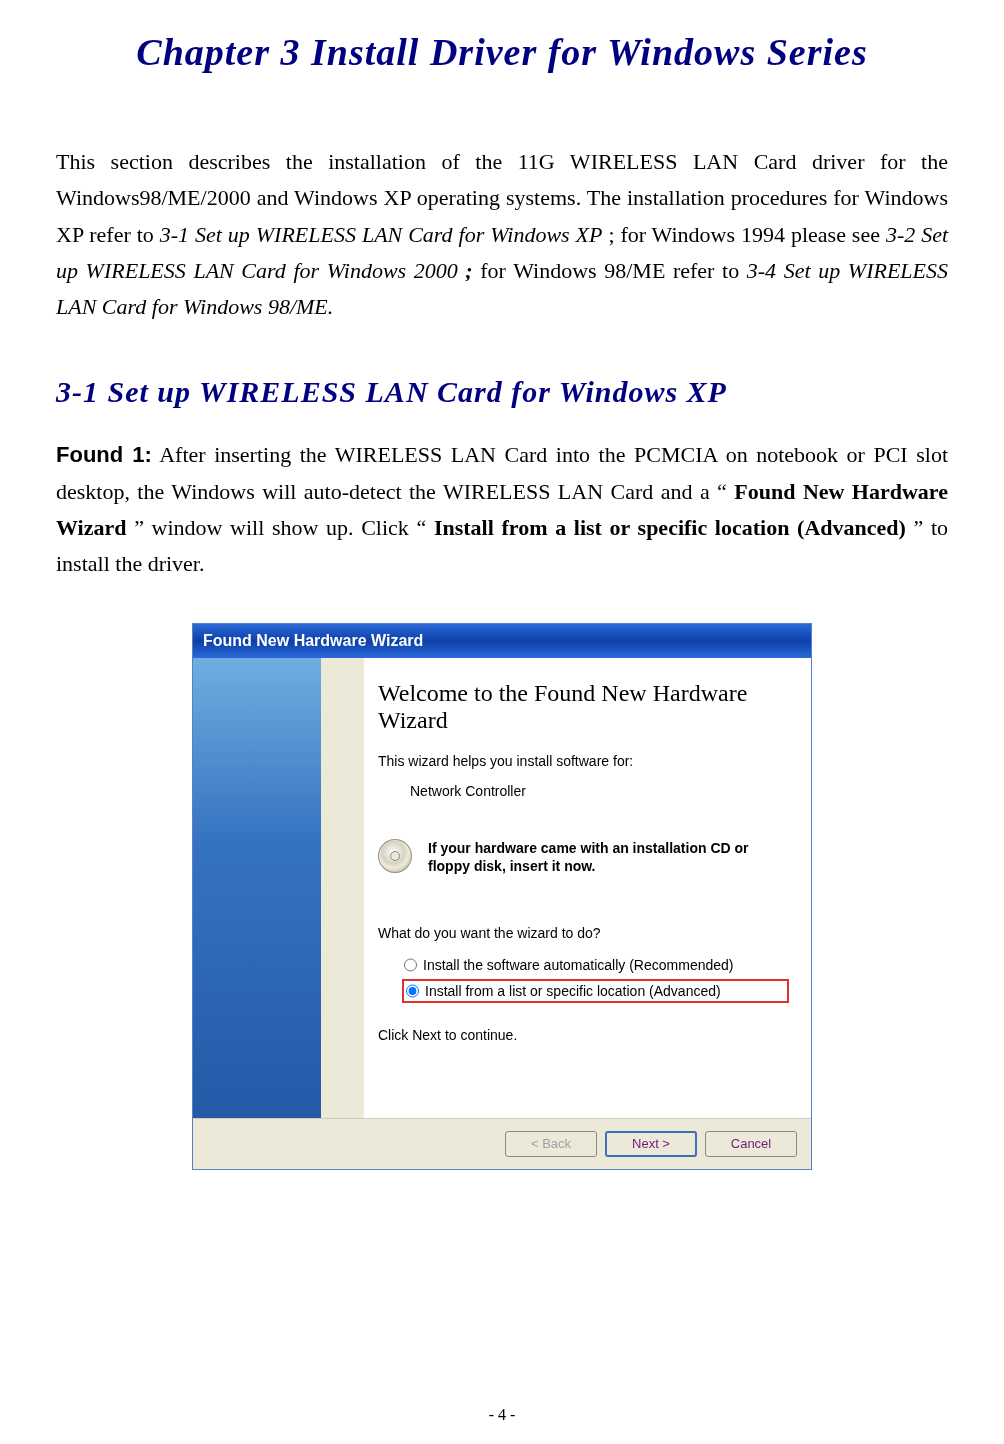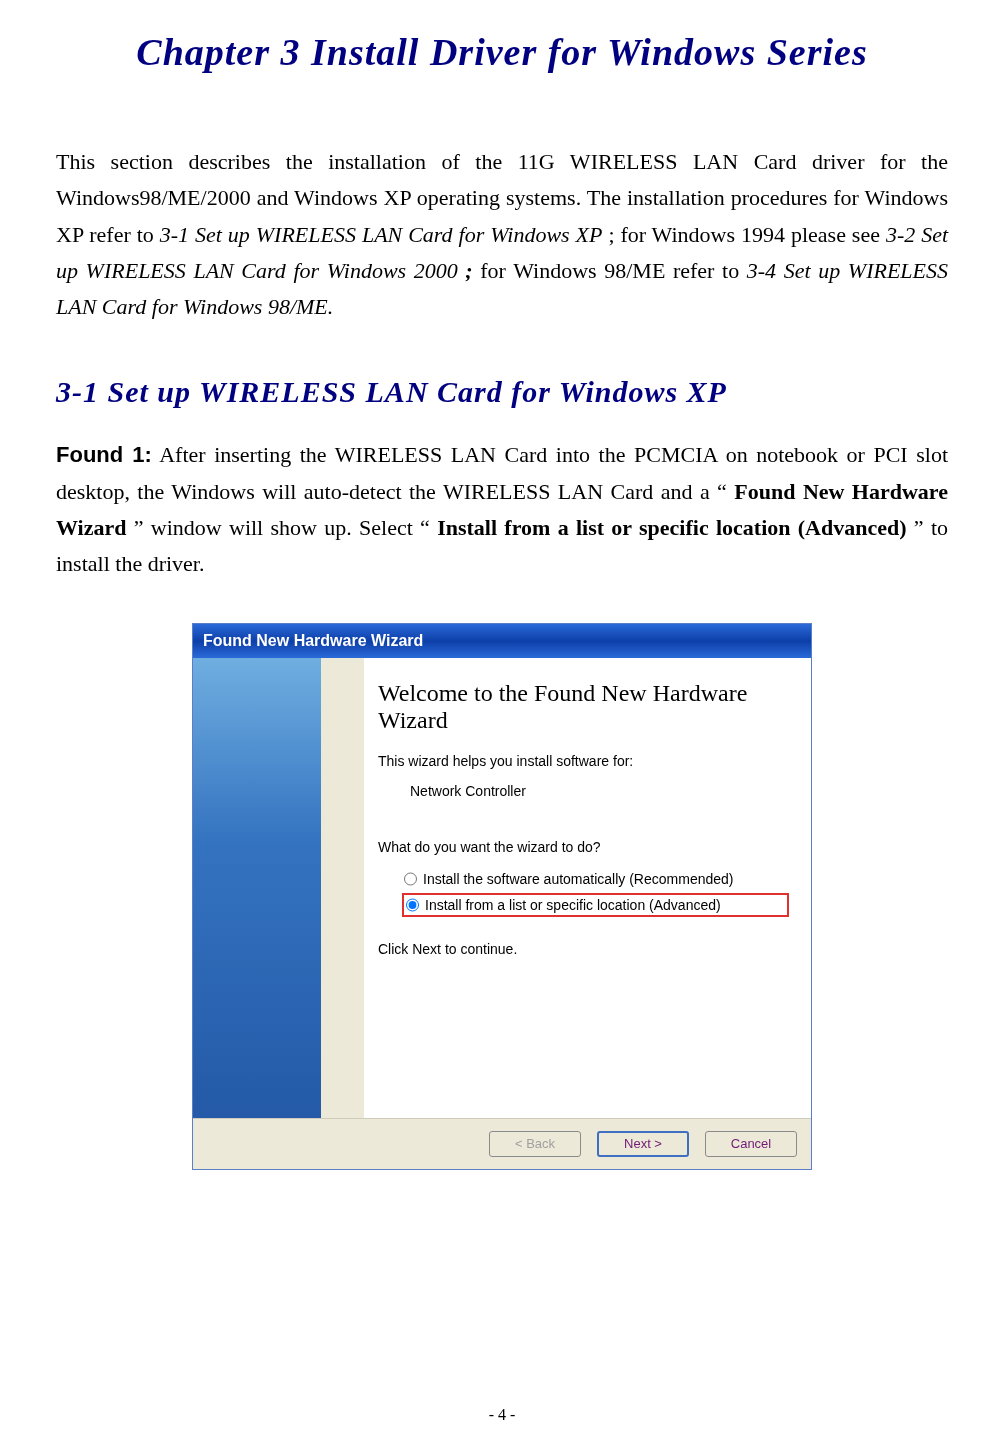--- a/index.html
+++ b/index.html
@@ -154,21 +154,21 @@
     .radio-highlight { border: 2px solid #e03030; }
     .wizard-continue {
       font-size: 14px;
       margin-top: 24px;
     }
     .wizard-buttons {
       background: #ece9d8;
       padding: 12px 14px;
       display: flex;
       justify-content: flex-end;
-      gap: 16px;
+      gap: 8px;
       border-top: 1px solid #d0ccbc;
     }
     .wizard-btn {
       min-width: 92px;
       height: 26px;
       font-family: Tahoma, Arial, sans-serif;
       font-size: 13px;
       background: #ece9d8;
       border: 1px solid #8a8a8a;
       border-radius: 3px;
@@ -205,35 +205,41 @@
   <span>for Windows 98/ME refer to </span>
   <span class="italic">3-4 Set up WIRELESS LAN Card for Windows 98/ME.</span>
 </p>
 
 <h2 class="section-title">3-1 Set up WIRELESS LAN Card for Windows XP</h2>
 
 <p class="step-text">
   <span class="step-label">Found 1:</span>
   <span> After inserting the WIRELESS LAN Card into the PCMCIA on notebook or PCI slot desktop, the Windows will auto-detect the WIRELESS LAN Card and a “</span>
   <span class="bold">Found New Hardware Wizard</span>
-  <span>” window will show up. Select “</span>
+  <span>” window will show up. Click “</span>
   <span class="bold">Install from a list or specific location (Advanced)</span>
   <span>” to install the driver.</span>
 </p>
 
 <div class="wizard-wrap">
   <div class="wizard-titlebar">
     <span class="wizard-titlebar-text">Found New Hardware Wizard</span>
   </div>
   <div class="wizard-body">
     <div class="wizard-sidebar"></div>
     <div class="wizard-content">
       <div class="wizard-heading">Welcome to the Found New Hardware Wizard</div>
       <div class="wizard-help">This wizard helps you install software for:</div>
       <div class="wizard-device">Network Controller</div>
+      <div class="cd-row">
+        <div class="cd-icon">
+            <div class="cd-disc"></div>
+          </div>
+        <div class="cd-text">If your hardware came with an installation CD or floppy disk, insert it now.</div>
+      </div>
       <div class="wizard-question">What do you want the wizard to do?</div>
       <label class="radio-row">
         <input type="radio" name="wiz" style="">
         <span>Install the software automatically (Recommended)</span>
       </label>
       <label class="radio-row radio-highlight">
         <input type="radio" name="wiz" checked="" style="">
         <span>Install from a list or specific location (Advanced)</span>
       </label>
       <div class="wizard-continue">Click Next to continue.</div>

